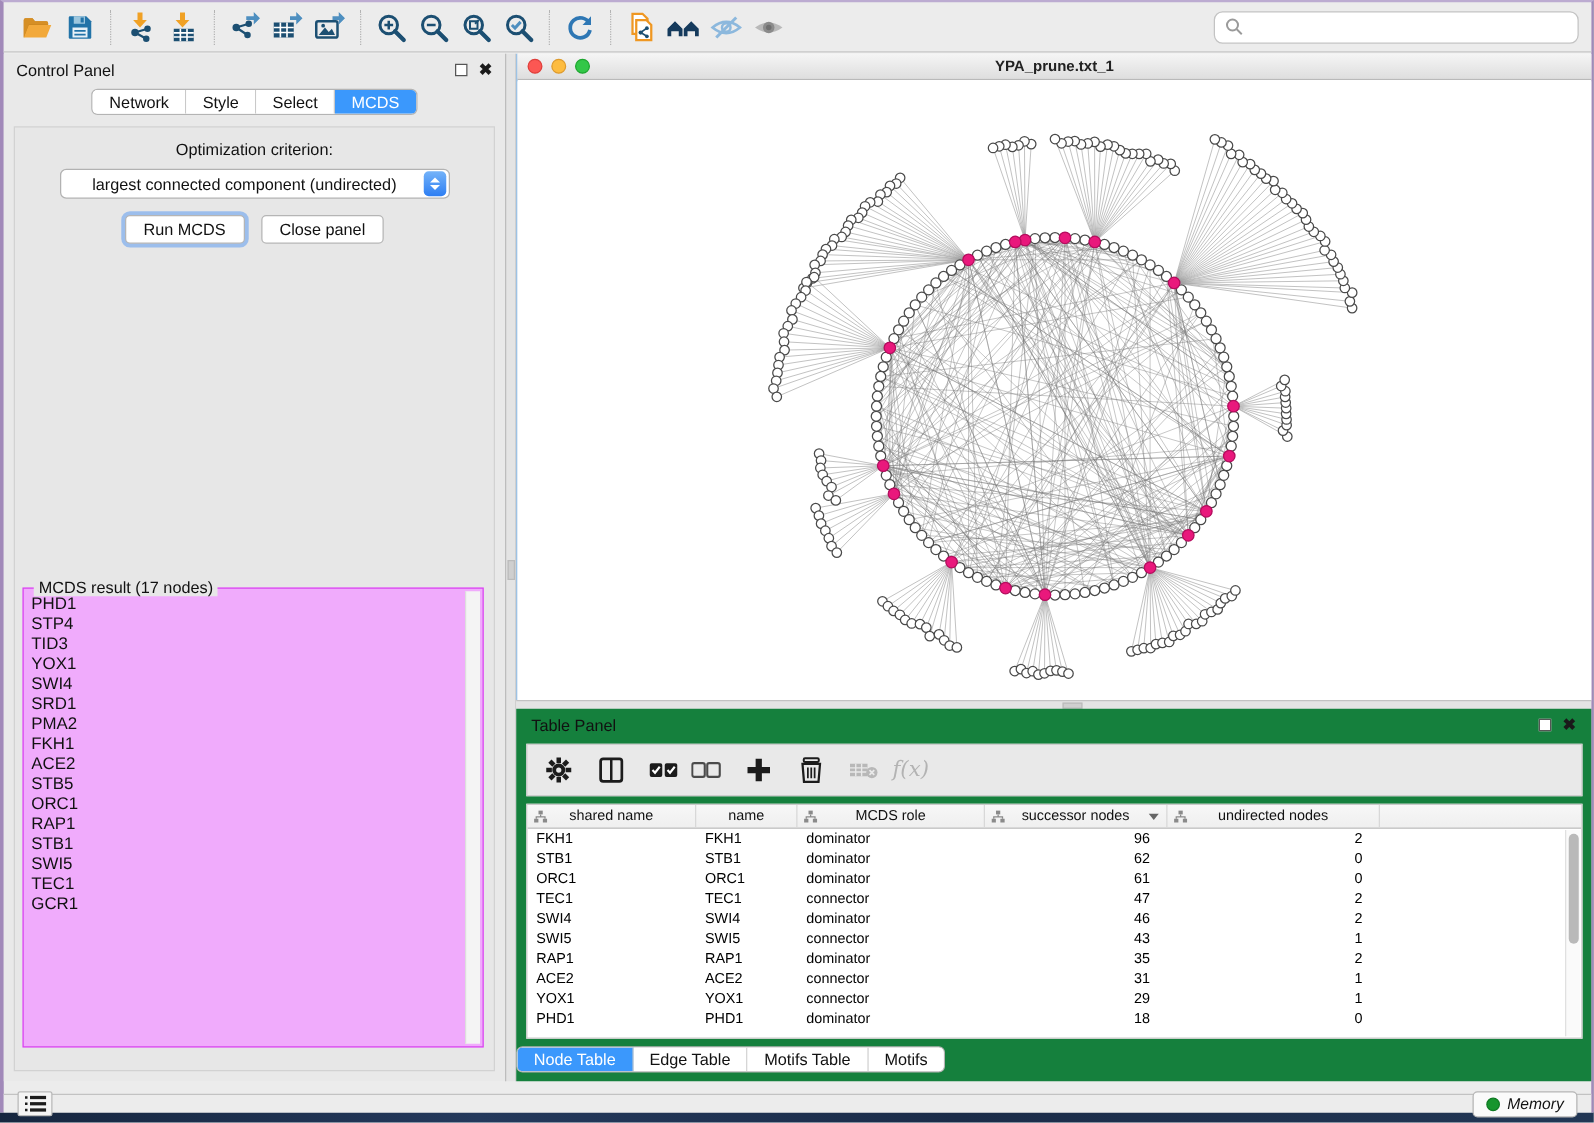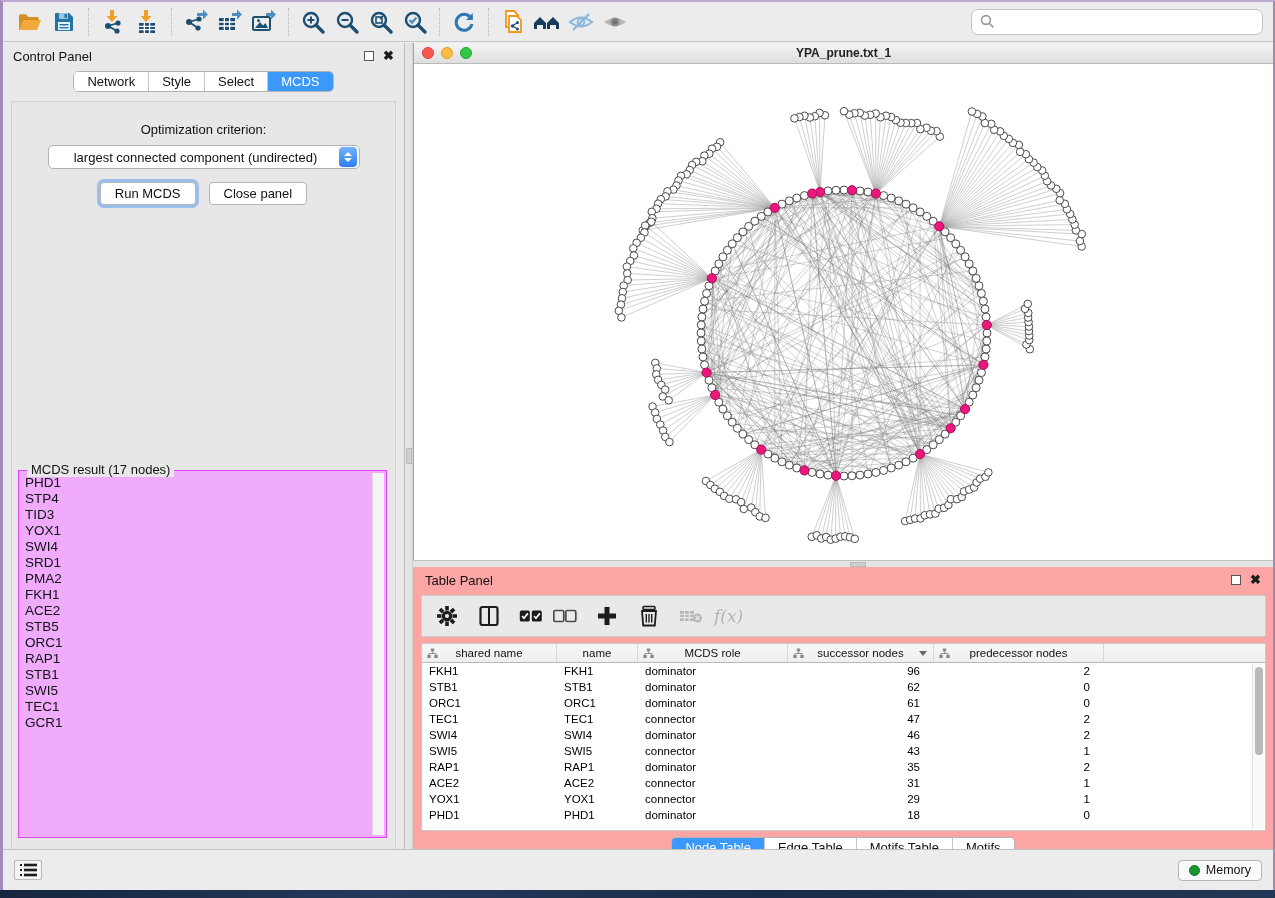--- a/index.html
+++ b/index.html
@@ -25,21 +25,21 @@
   .panel-head .win-btns { margin-left:auto; display:flex; align-items:center; gap:9px; }
   .float-btn { width:10px; height:10px; border:1.5px solid #555; background:#fff; }
   .close-x { font-size:13px; font-weight:bold; color:#1a1a1a; line-height:10px; }
   .seg { display:inline-flex; border:1px solid #b4b4b4; border-radius:5px; background:#fff; overflow:hidden; }
   .seg-btn { padding:2px 13px; font-size:13px; color:#111; border-right:1px solid #c9c9c9; background:#fff; cursor:default; }
   .seg-btn:last-child { border-right:none; }
   .seg-btn.active { background:#3b98fc; color:#fff; }
   .cp-tabs-row { text-align:center; margin-top:2px; }
   .cp-content { position:absolute; left:8px; right:8px; top:58px; bottom:8px; background:#e7e7e7;
                 border:1px solid #d2d2d2; }
-  .opt-label { text-align:center; font-size:13px; color:#111; margin-top:20px; }
+  .opt-label { text-align:center; font-size:13px; color:#111; margin-top:10px; }
   .dropdown { margin:8px auto 0; width:312px; height:24px; background:#fff; border:1px solid #b2b2b2;
               border-radius:5px; display:flex; align-items:center; position:relative; }
   .dropdown .dd-text { flex:1; text-align:center; font-size:13px; color:#111; padding-left:4px; }
   .dd-stepper { width:18px; height:20px; margin-right:2px; border-radius:4px;
                 background:linear-gradient(#74b3f9,#2d7ef3); display:flex; flex-direction:column;
                 align-items:center; justify-content:center; gap:2px; }
   .dd-stepper .up { width:0; height:0; border-left:4px solid transparent; border-right:4px solid transparent; border-bottom:4px solid #fff; }
   .dd-stepper .down { width:0; height:0; border-left:4px solid transparent; border-right:4px solid transparent; border-top:4px solid #fff; }
   .btn-row { display:flex; justify-content:center; gap:13px; margin-top:13px; }
   .mac-btn { background:#fff; border:1px solid #b5b5b5; border-radius:4px; font-size:13px; color:#111;
@@ -68,45 +68,45 @@
                   display:flex; align-items:center; padding:0 8px; position:relative; }
   .traffic { display:flex; gap:7px; }
   .light { width:12px; height:12px; border-radius:50%; }
   .light.red { background:#fc5753; border:1px solid #df3e3a; }
   .light.yellow { background:#fdbc40; border:1px solid #de9b2d; }
   .light.green { background:#33c748; border:1px solid #1da62f; }
   .net-title { position:absolute; left:0; right:0; text-align:center; font-size:12px; font-weight:bold; color:#222; }
   .net-canvas { position:absolute; top:22px; bottom:0; left:0; right:0; background:#fff; }
 
   
-  .table-panel { position:absolute; left:410px; right:0; top:565px; bottom:25px; background:#fca5a5; }
+  .table-panel { position:absolute; left:410px; right:0; top:565px; bottom:25px; background:#15803d; }
   .tp-toolbar { position:absolute; left:8px; right:7px; top:28px; height:42px; background:#e9e9e9;
                 border:1px solid #cdcdcd; display:flex; align-items:center; padding:0 10px; gap:4px; }
   .tp-icon { width:30px; height:30px; display:flex; align-items:center; justify-content:center; }
   .fx-label { font-family:"DejaVu Serif", serif; font-style:italic; font-size:17px; color:#b3b3b3; margin-left:4px; }
   .data-table { position:absolute; left:8px; right:7px; top:76px; height:188px; background:#fff;
                 border:1px solid #c9c9c9; overflow:hidden; }
   .thead { display:flex; height:19px; background:linear-gradient(#f7f7f7,#efefef); border-bottom:1px solid #b9b9b9; }
   .th { position:relative; display:flex; align-items:center; justify-content:center;
         border-right:1px solid #d8d8d8; font-size:11.5px; color:#111; }
   .th .tree-ico { position:absolute; left:5px; top:4px; }
   .sort-arrow { position:absolute; right:6px; top:7px; width:0; height:0; border-left:4px solid transparent;
                 border-right:4px solid transparent; border-top:5px solid #666; }
   .tbody { position:relative; }
   .tr { display:flex; height:16px; align-items:center; }
   .td { font-size:11.5px; color:#000; white-space:nowrap; overflow:hidden; }
   .td.l { text-align:left; padding-left:7px; }
   .td.r { text-align:right; padding-right:14px; }
   .tbl-scroll { position:absolute; top:20px; right:1px; width:12px; bottom:1px; background:#fafafa; border-left:1px solid #e0e0e0; }
   .tbl-thumb { position:absolute; top:3px; left:1.5px; width:8px; height:88px; background:#b9b9b9; border-radius:5px; }
-  .tp-tabs-row { position:absolute; left:0; right:0; top:270px; text-align:center; }
+  .tp-tabs-row { position:absolute; left:0; right:0; top:270px; text-align:left; }
 
   
-  .status-bar { position:absolute; left:0; right:0; bottom:0; height:41px; background:#ececec;
-                border-top:1px solid #c2c2c2; display:flex; align-items:center; padding:0 11px; }
+  .status-bar { position:absolute; left:0; right:0; bottom:0; height:15px; background:#ececec;
+                border-top:1px solid #c2c2c2; display:flex; align-items:center; padding:0 11px;font-style:italic; }
   .list-btn { width:28px; height:20px; border:1px solid #b9b9b9; background:#f4f4f4; display:flex;
               align-items:center; justify-content:center; border-radius:2px; }
   .memory-btn { margin-left:auto; height:21px; background:#fafafa; border:1px solid #b5b5b5; border-radius:4px;
                 display:flex; align-items:center; gap:6px; padding:0 10px; font-size:12.5px; color:#111; }
   .mem-dot { width:11px; height:11px; border-radius:50%; background:#17952e; border:1px solid #0e7a22; }
 </style>
 </head>
 <body>
 
 <div class="app">
@@ -1220,21 +1220,21 @@
           </div>
           <div class="th" style="width: 170px;">
             <svg class="tree-ico" width="11" height="11" viewBox="0 0 11 11">
               <g fill="#8a8a8a">
                 <rect x="3.8" y="0.5" width="3.4" height="3"></rect>
                 <rect x="0.3" y="7" width="3.4" height="3"></rect>
                 <rect x="7.3" y="7" width="3.4" height="3"></rect>
                 <path d="M5.5 3.5 V5.5 M2 7 V5.5 H9 V7" stroke="#8a8a8a" stroke-width="1" fill="none"></path>
               </g>
             </svg>
-            <span>predecessor nodes</span>
+            <span>undirected nodes</span>
           </div>
           <div class="th" style="flex: 1 1 0%; border-right: none;"></div>
         </div>
       <div class="tbody">
           <div class="tr">
             <div class="td l" style="width: 135px;">FKH1</div>
             <div class="td l" style="width: 81px;">FKH1</div>
             <div class="td l" style="width: 150px;">dominator</div>
             <div class="td r" style="width: 146px;">96</div>
             <div class="td r" style="width: 170px;">2</div>

